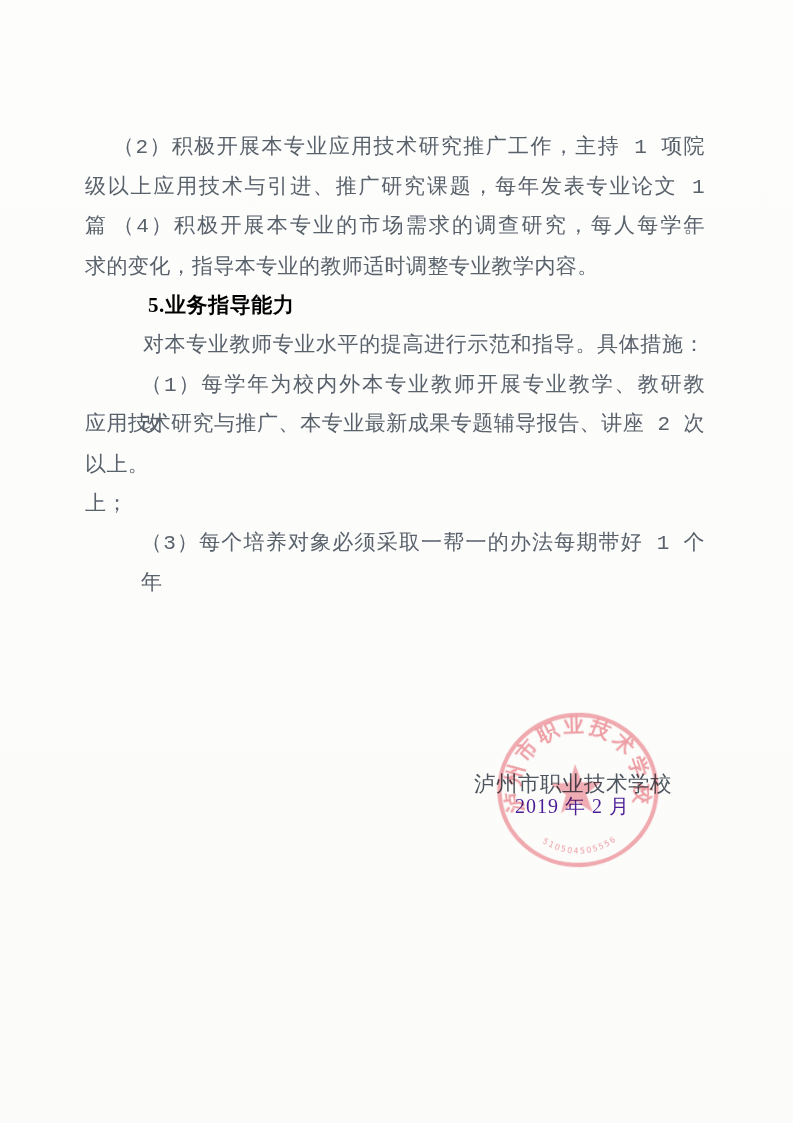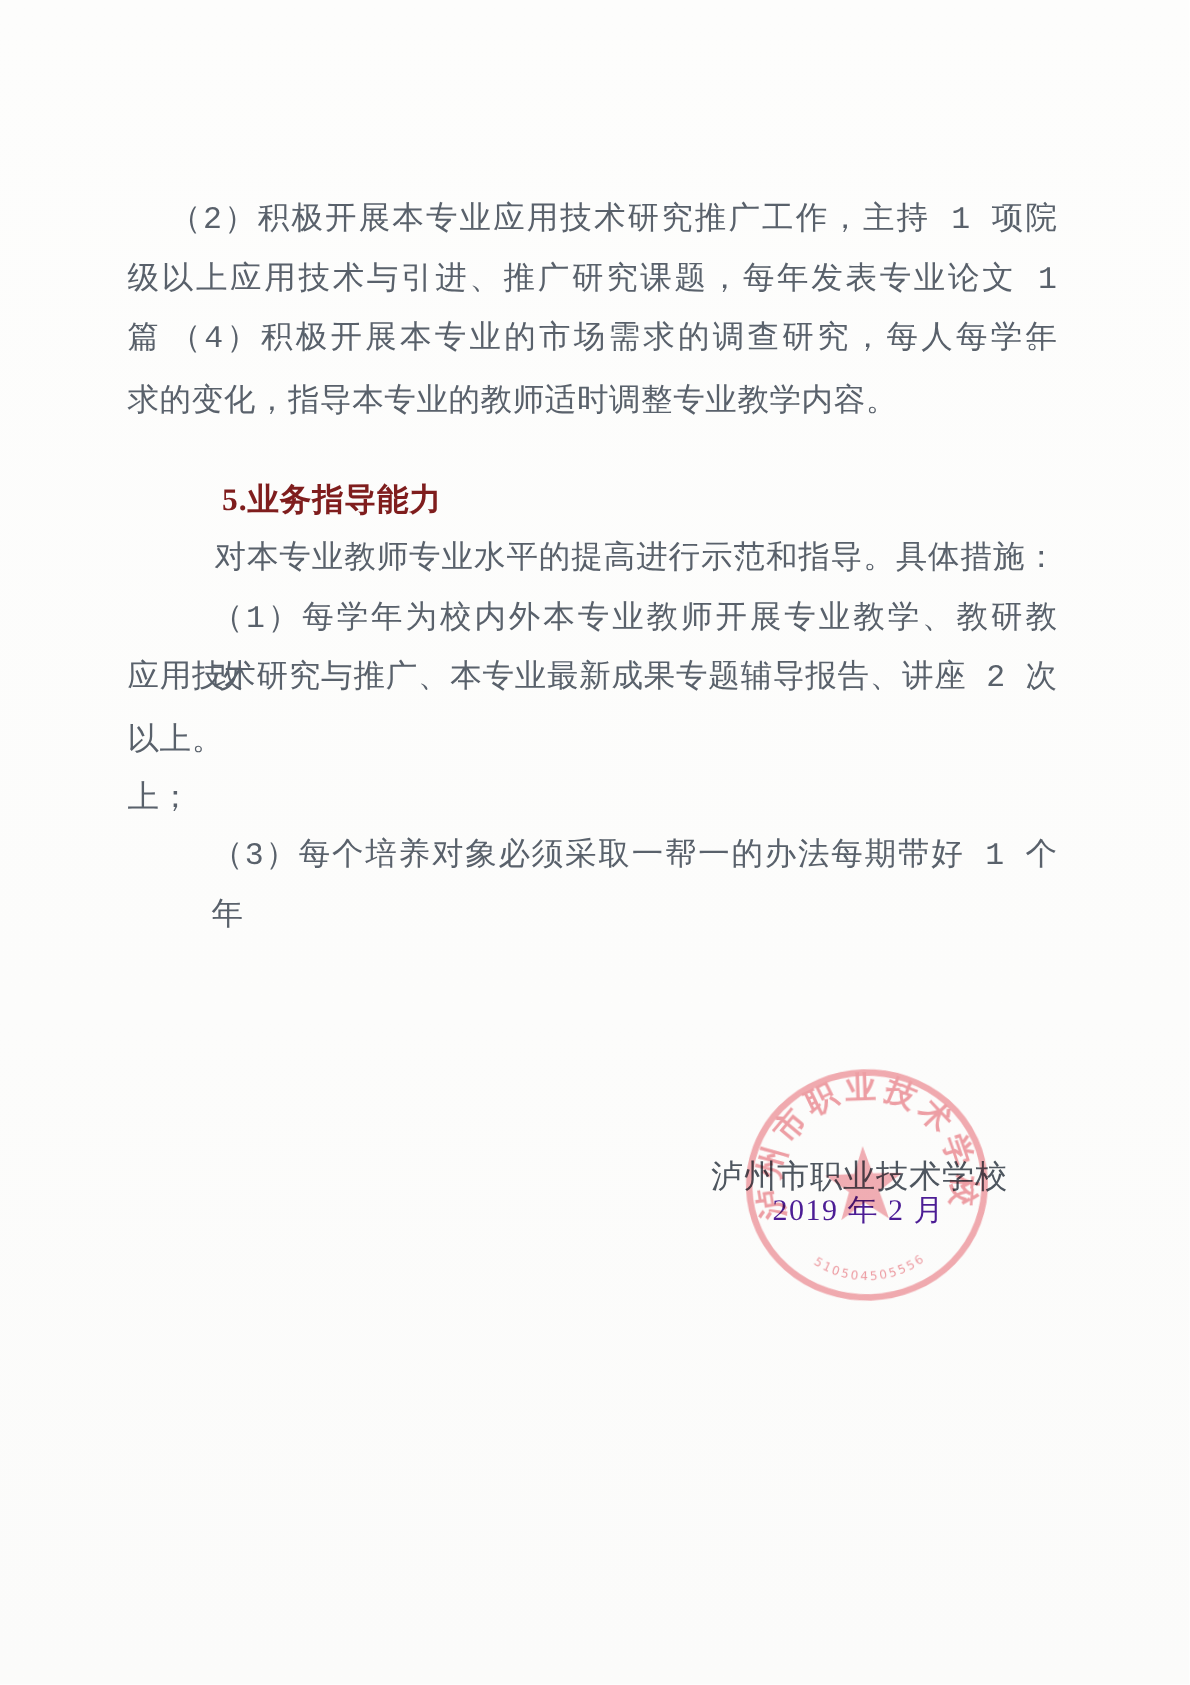--- a/index.html
+++ b/index.html
@@ -41,23 +41,22 @@
     text-align: justify;
     text-align-last: justify;
     font-family: Liberation Mono, monospace;
   }
   .ind-a { padding-left: 28px; }   
   .ind-b { padding-left: 58px; }   
   .ind-c { padding-left: 56px; }   
   .ind-h { padding-left: 63px; }   
   .heading {
     font-weight: 700;
-    color: #7f1d1d;
+    color: #000000;
     letter-spacing: 0.6px;
-    margin-top: 28px;
   }
 
   .signature-org {
     position: absolute;
     left: 474px;
     top: 769px;
     font-size: 21.5px;
     letter-spacing: 0.5px;
     color: #4e565f;
     z-index: 2;

